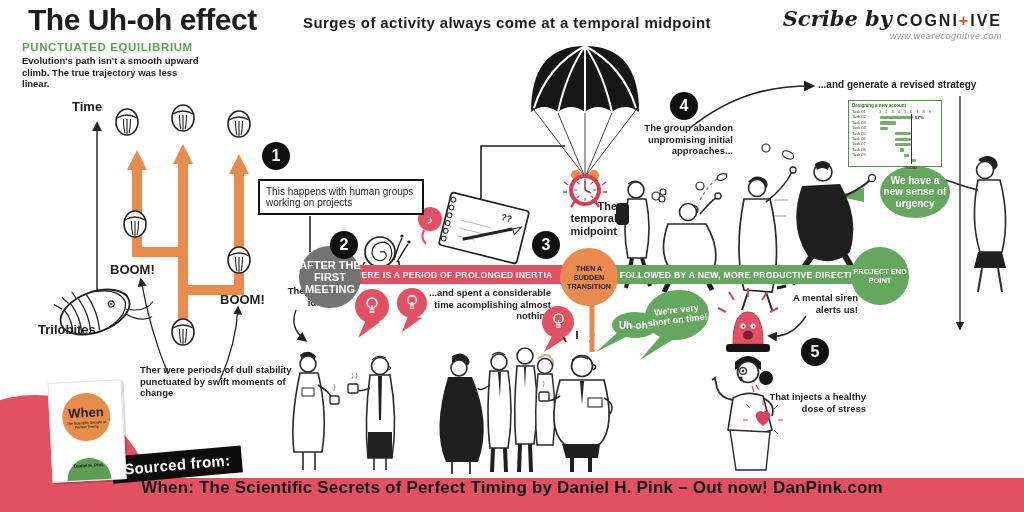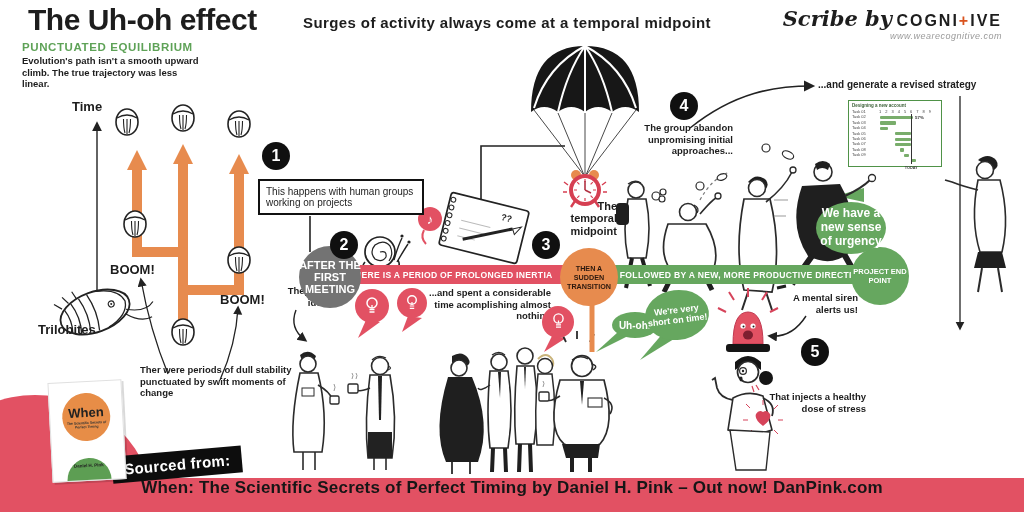--- a/index.html
+++ b/index.html
@@ -387,21 +387,21 @@
   </div>
   <div class="rbubble" style="left:542px;top:306px;width:32px;height:32px;">
     <svg width="13" height="18">
         <circle cx="6.5" cy="5.5" r="4.6" fill="none" stroke="#fff" stroke-width="1.4"></circle>
         <path d="M6.5 10 L6.5 7.5 M4 11.8 h5 M4 14.2 h5" stroke="#fff" stroke-width="1.2" fill="none"></path>
       </svg>
   </div>
 
   <div class="gbubble" style="left:612px;top:312px;width:46px;height:26px;font-size:10px;">Uh-oh!</div>
   <div class="gbubble" style="left:645px;top:290px;width:64px;height:50px;font-size:9px;transform:rotate(-7deg);line-height:1.15;">We're very short on time!</div>
-  <div class="gbubble" style="left:816px;top:166px;width:70px;height:52px;font-size:12px;line-height:1.15;margin-top:36px;">We have a new sense of urgency</div>
+  <div class="gbubble" style="left:880px;top:166px;width:70px;height:52px;font-size:10px;line-height:1.15;">We have a new sense of urgency</div>
 
   <div class="chart">
     <div class="c-title">Designing a new account</div>
     <div class="c-body">
       <div class="c-labels">
           <div class="c-label">Task 01</div>
           <div class="c-label">Task 02</div>
           <div class="c-label">Task 03</div>
           <div class="c-label">Task 04</div>
           <div class="c-label">Task 05</div>

